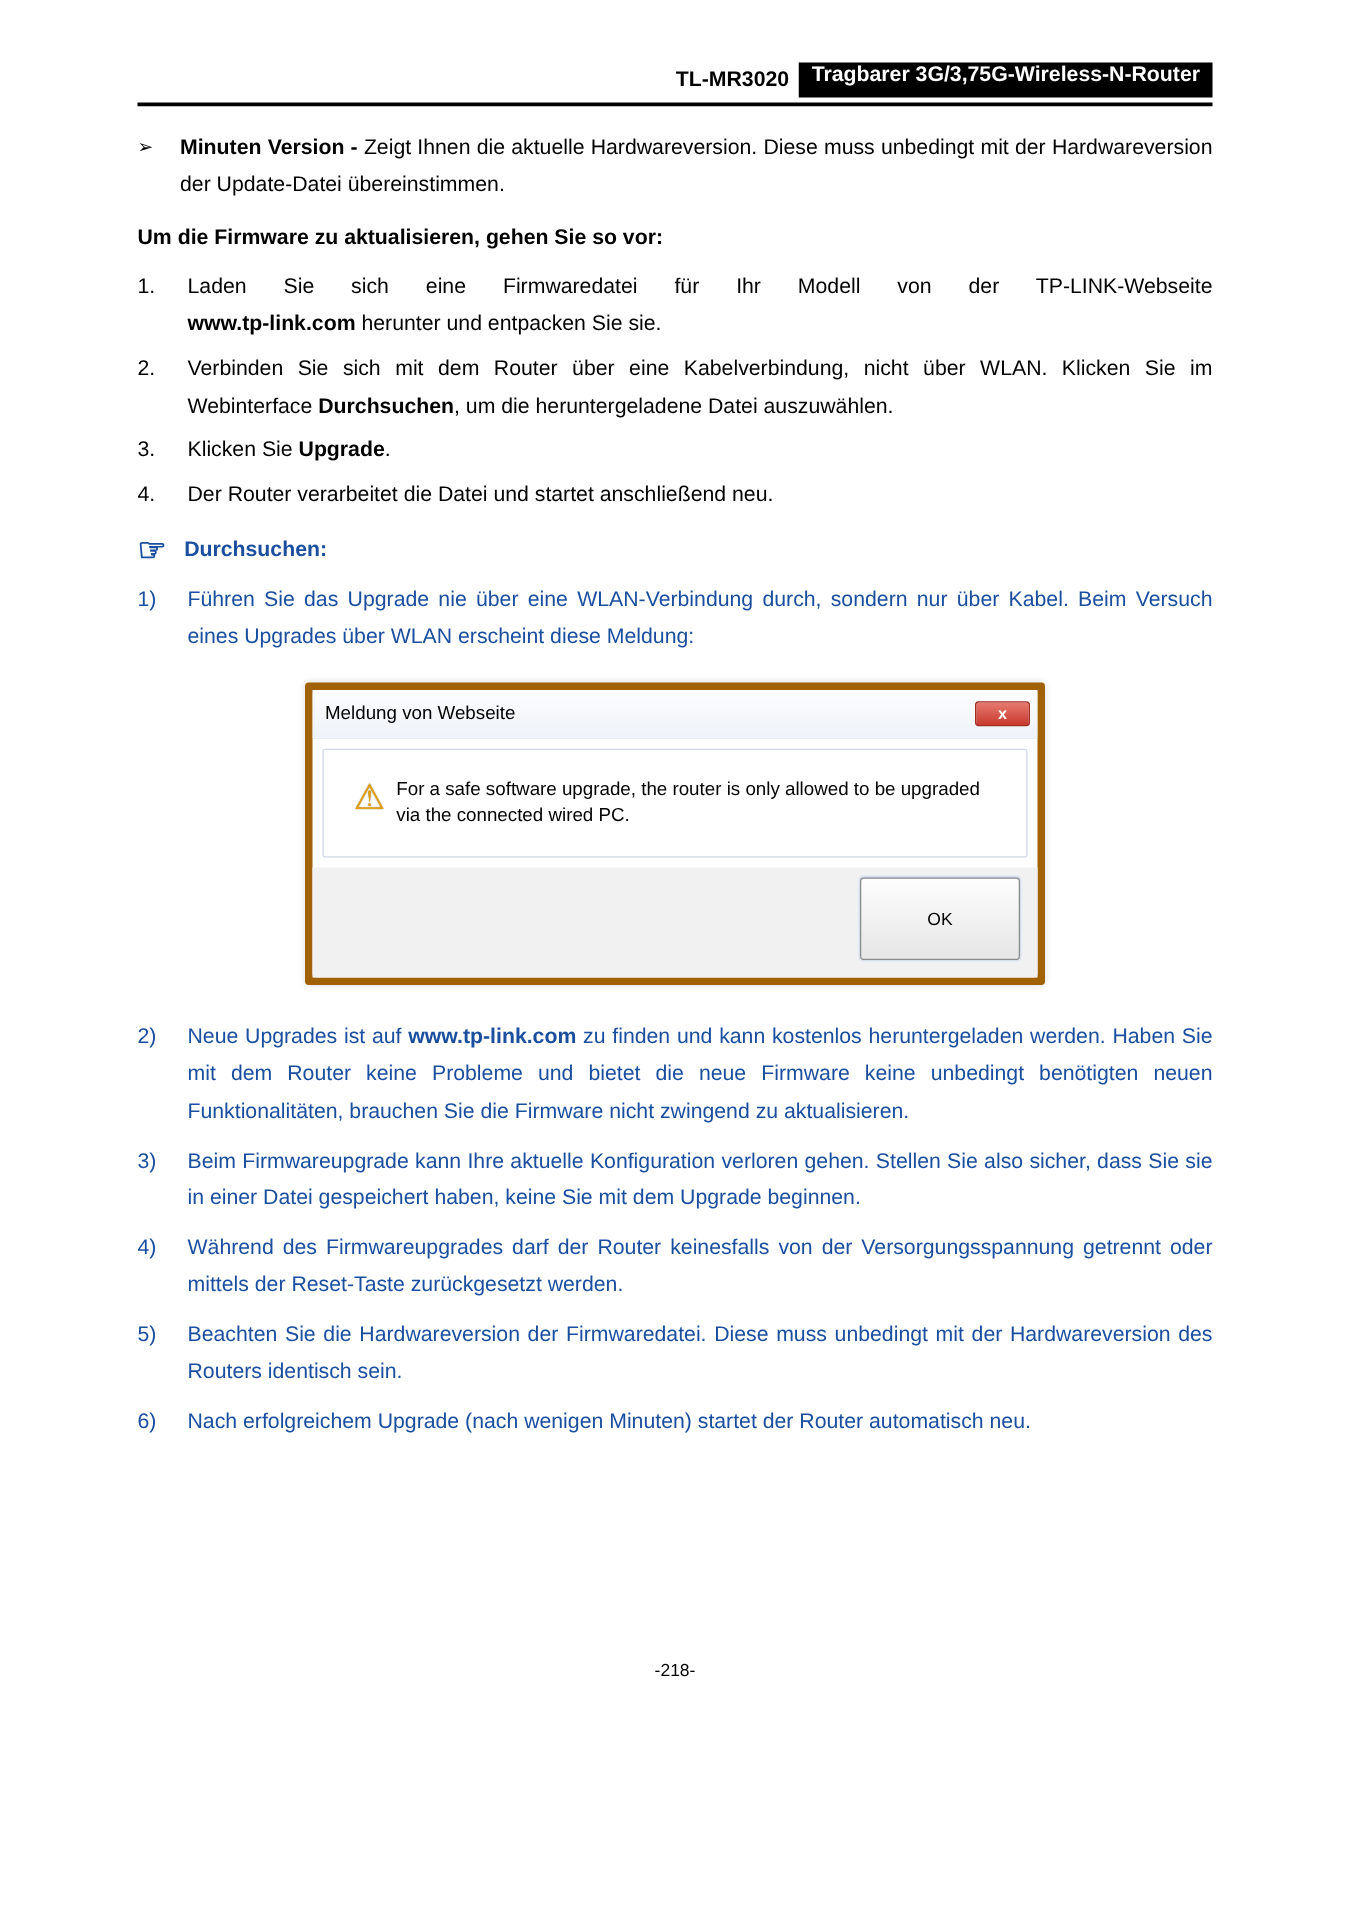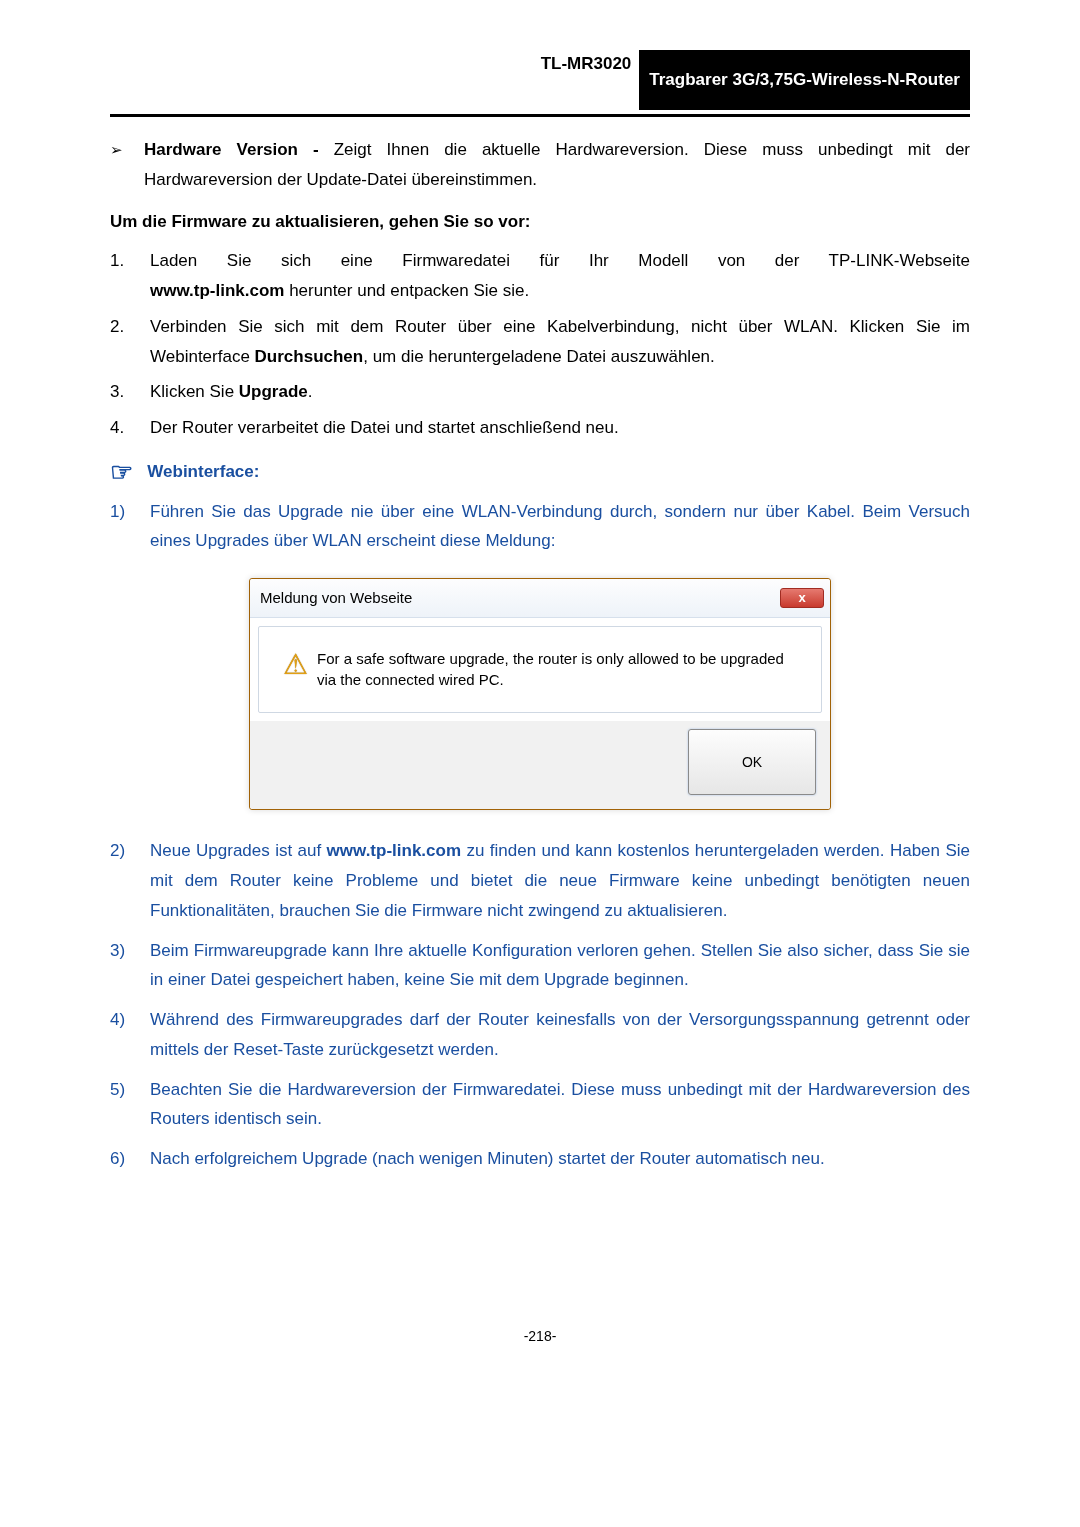--- a/index.html
+++ b/index.html
@@ -25,21 +25,21 @@
   .header-left {
     font-weight: bold;
     font-size: 17px;
     padding: 4px 8px 4px 0;
   }
   .header-right {
     background: #000;
     color: #fff;
     font-weight: bold;
     font-size: 17px;
-    padding: 20px 10px;
+    padding: 0 10px;
   }
   .header-rule {
     border: none;
     border-top: 3px solid #000;
     margin: 0 0 18px 0;
   }
   .content {
     font-size: 17px;
     line-height: 1.75;
   }
@@ -105,21 +105,21 @@
     flex-shrink: 0;
   }
   ol.notes li .txt { flex: 1; }
   .dialog-wrap {
     display: flex;
     justify-content: center;
     margin: 22px 0 26px 0;
   }
   .dialog {
     width: 580px;
-    border: 1px solid #a16207;
+    border: 6px solid #a16207;
     border-radius: 3px;
     background: #fff;
     box-shadow: 0 0 6px rgba(0,0,0,0.15);
     font-family: "Segoe UI", Tahoma, sans-serif;
     color: #000;
   }
   .dialog-title {
     display: flex;
     justify-content: space-between;
     align-items: center;
@@ -197,21 +197,21 @@
     <span class="header-left">TL-MR3020</span>
     <span class="header-right">Tragbarer 3G/3,75G-Wireless-N-Router</span>
   </div>
   <hr class="header-rule">
 
   <div class="content">
 
     <div class="bullet-row">
       <div class="bullet-sym">➢</div>
       <div class="bullet-text">
-        <span class="bold">Hardware Version - </span><span>Zeigt Ihnen die aktuelle Hardwareversion. Diese muss unbedingt mit der Hardwareversion der Update-Datei übereinstimmen.</span>
+        <span class="bold">Minuten Version - </span><span>Zeigt Ihnen die aktuelle Hardwareversion. Diese muss unbedingt mit der Hardwareversion der Update-Datei übereinstimmen.</span>
       </div>
     </div>
 
     <div class="subhead">Um die Firmware zu aktualisieren, gehen Sie so vor:</div>
 
     <ol class="steps">
       <li>
         <span class="num">1.</span>
         <span class="txt"><span class="justify-last-line" style="display:inline-block;width:100%;"><span style="display:contents">Laden Sie sich eine Firmwaredatei für Ihr Modell von der TP-LINK-Webseite </span></span><span class="bold">www.tp-link.com</span><span> herunter und entpacken Sie sie.</span></span>
       </li>
@@ -224,21 +224,21 @@
         <span class="txt"><span>Klicken Sie </span><span class="bold">Upgrade</span><span>.</span></span>
       </li>
       <li>
         <span class="num">4.</span>
         <span class="txt"><span>Der Router verarbeitet die Datei und startet anschließend neu.</span></span>
       </li>
     </ol>
 
     <div class="note-header">
       <span class="note-icon">☞</span>
-      <span>Webinterface:</span>
+      <span>Durchsuchen:</span>
     </div>
 
     <ol class="notes">
       <li>
         <span class="num">1)</span>
         <span class="txt">Führen Sie das Upgrade nie über eine WLAN-Verbindung durch, sondern nur über Kabel. Beim Versuch eines Upgrades über WLAN erscheint diese Meldung:</span>
       </li>
     </ol>
 
     <div class="dialog-wrap">

